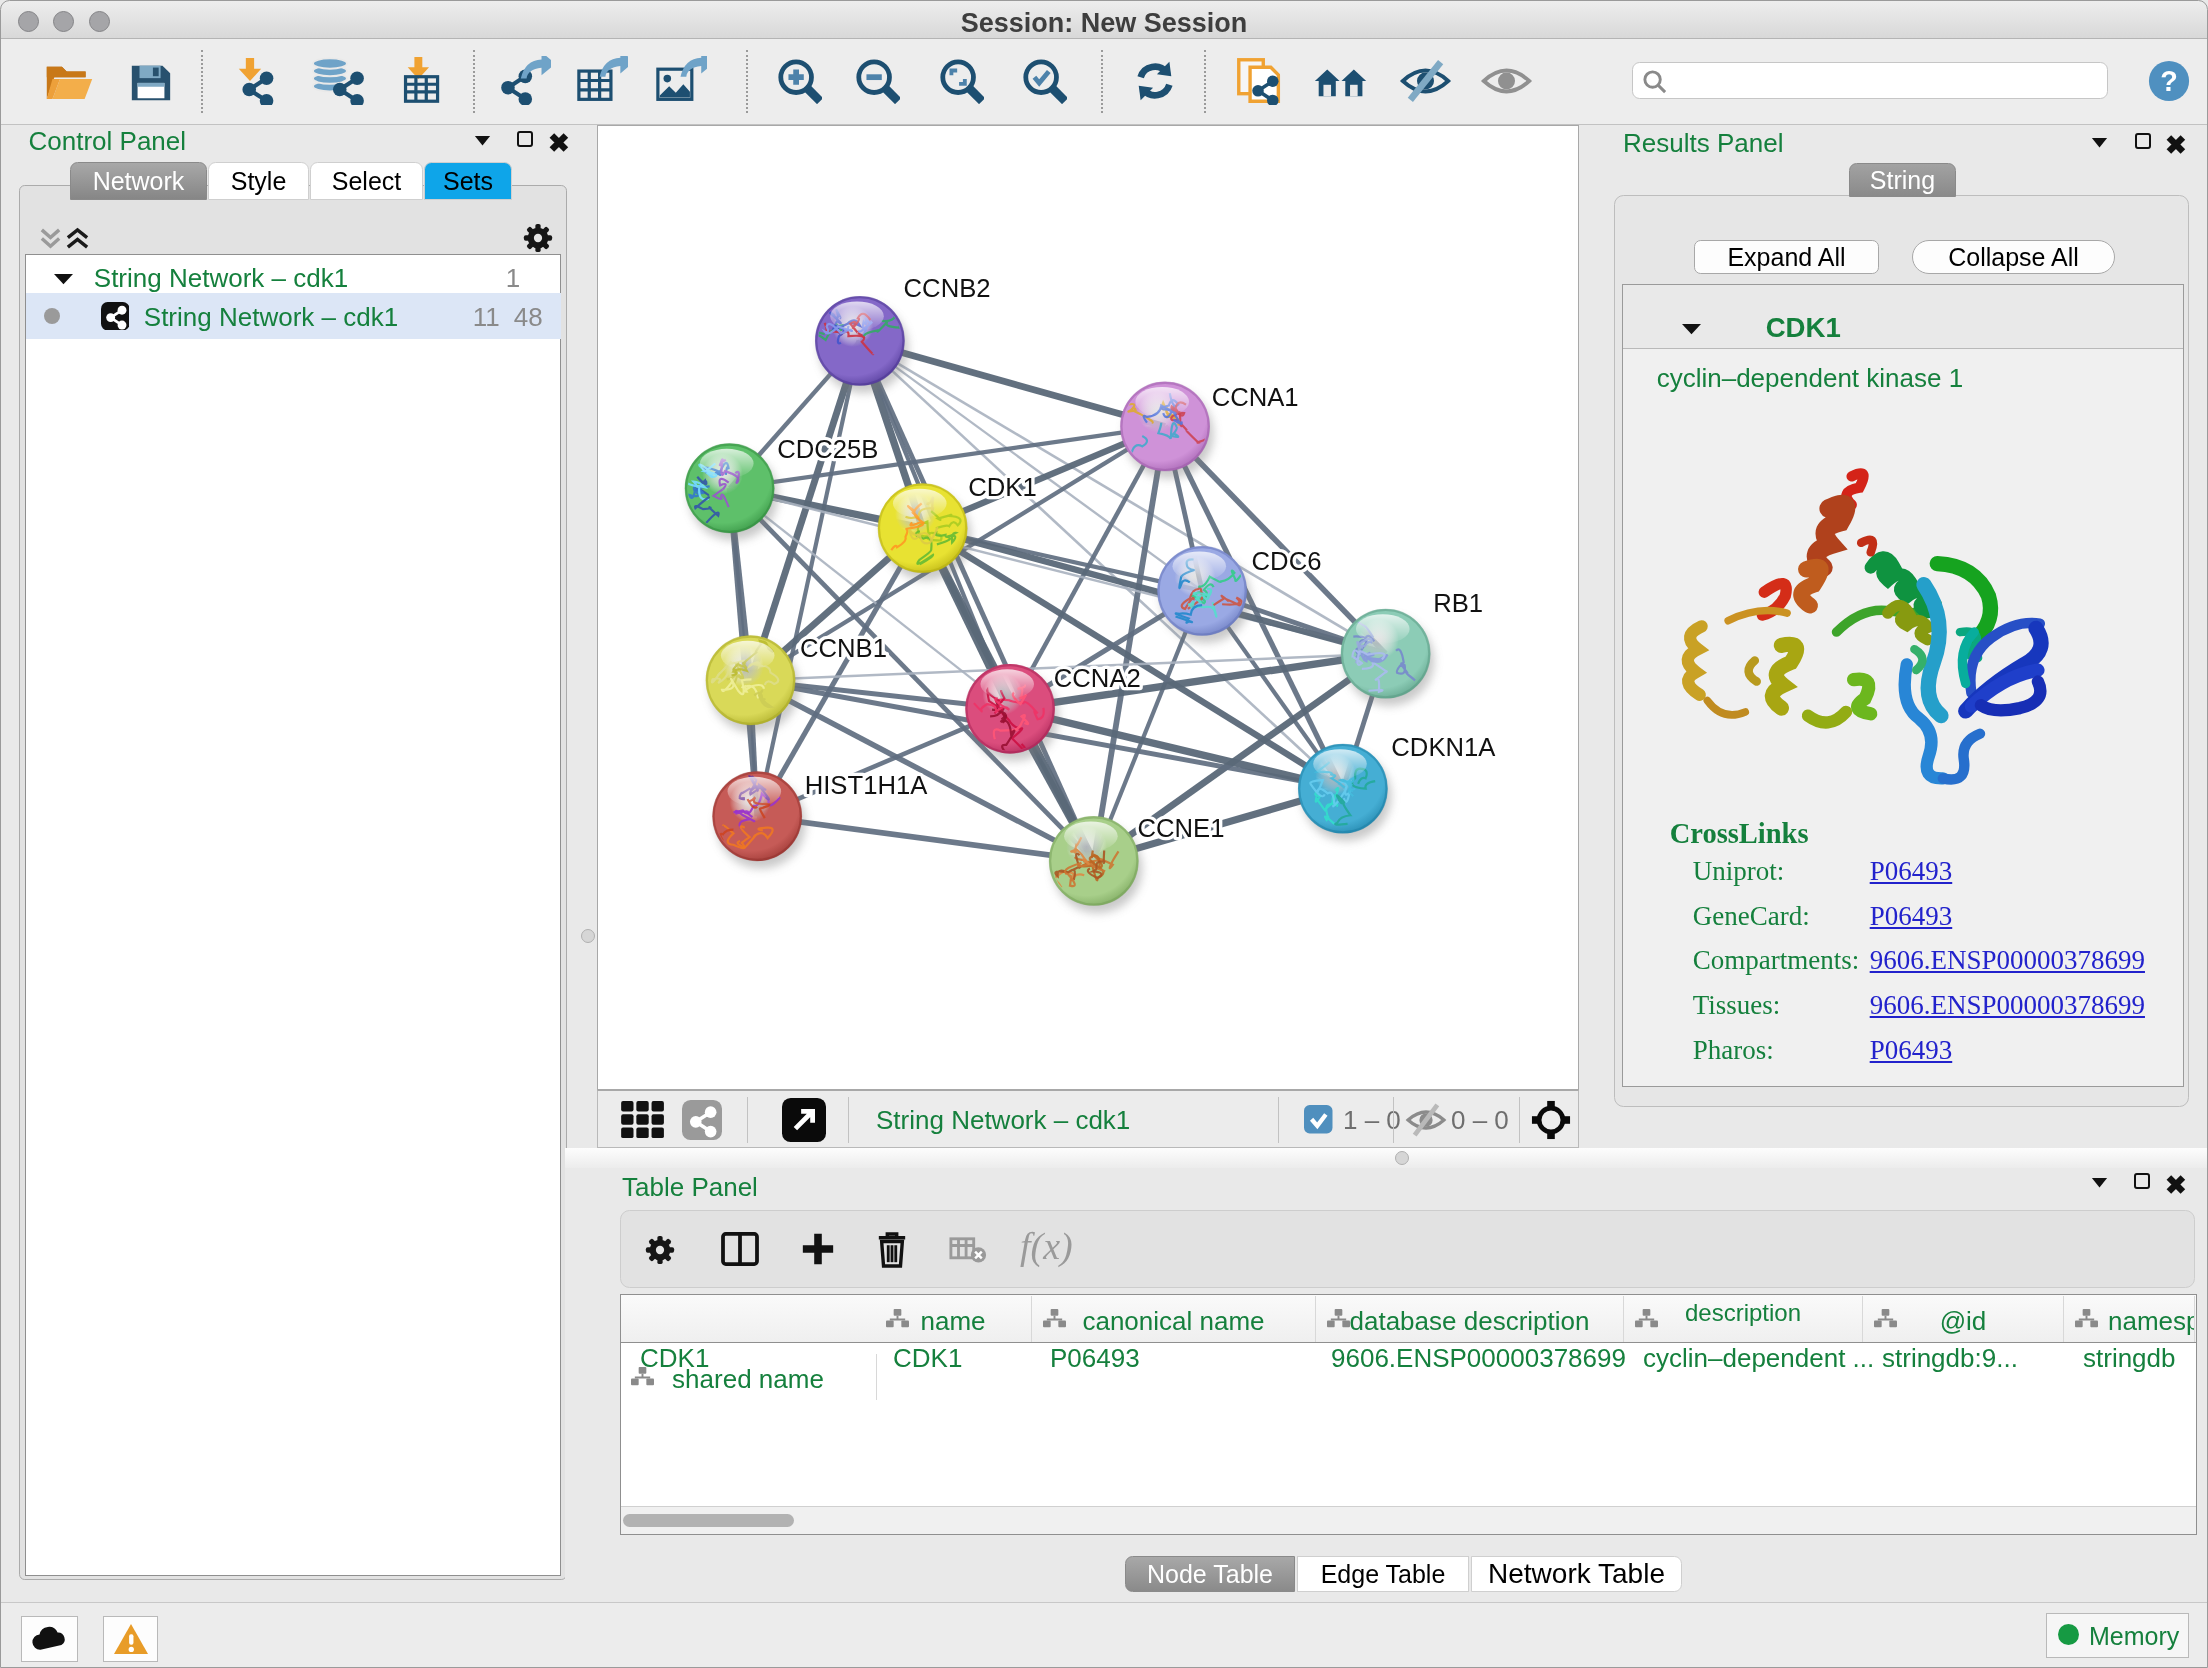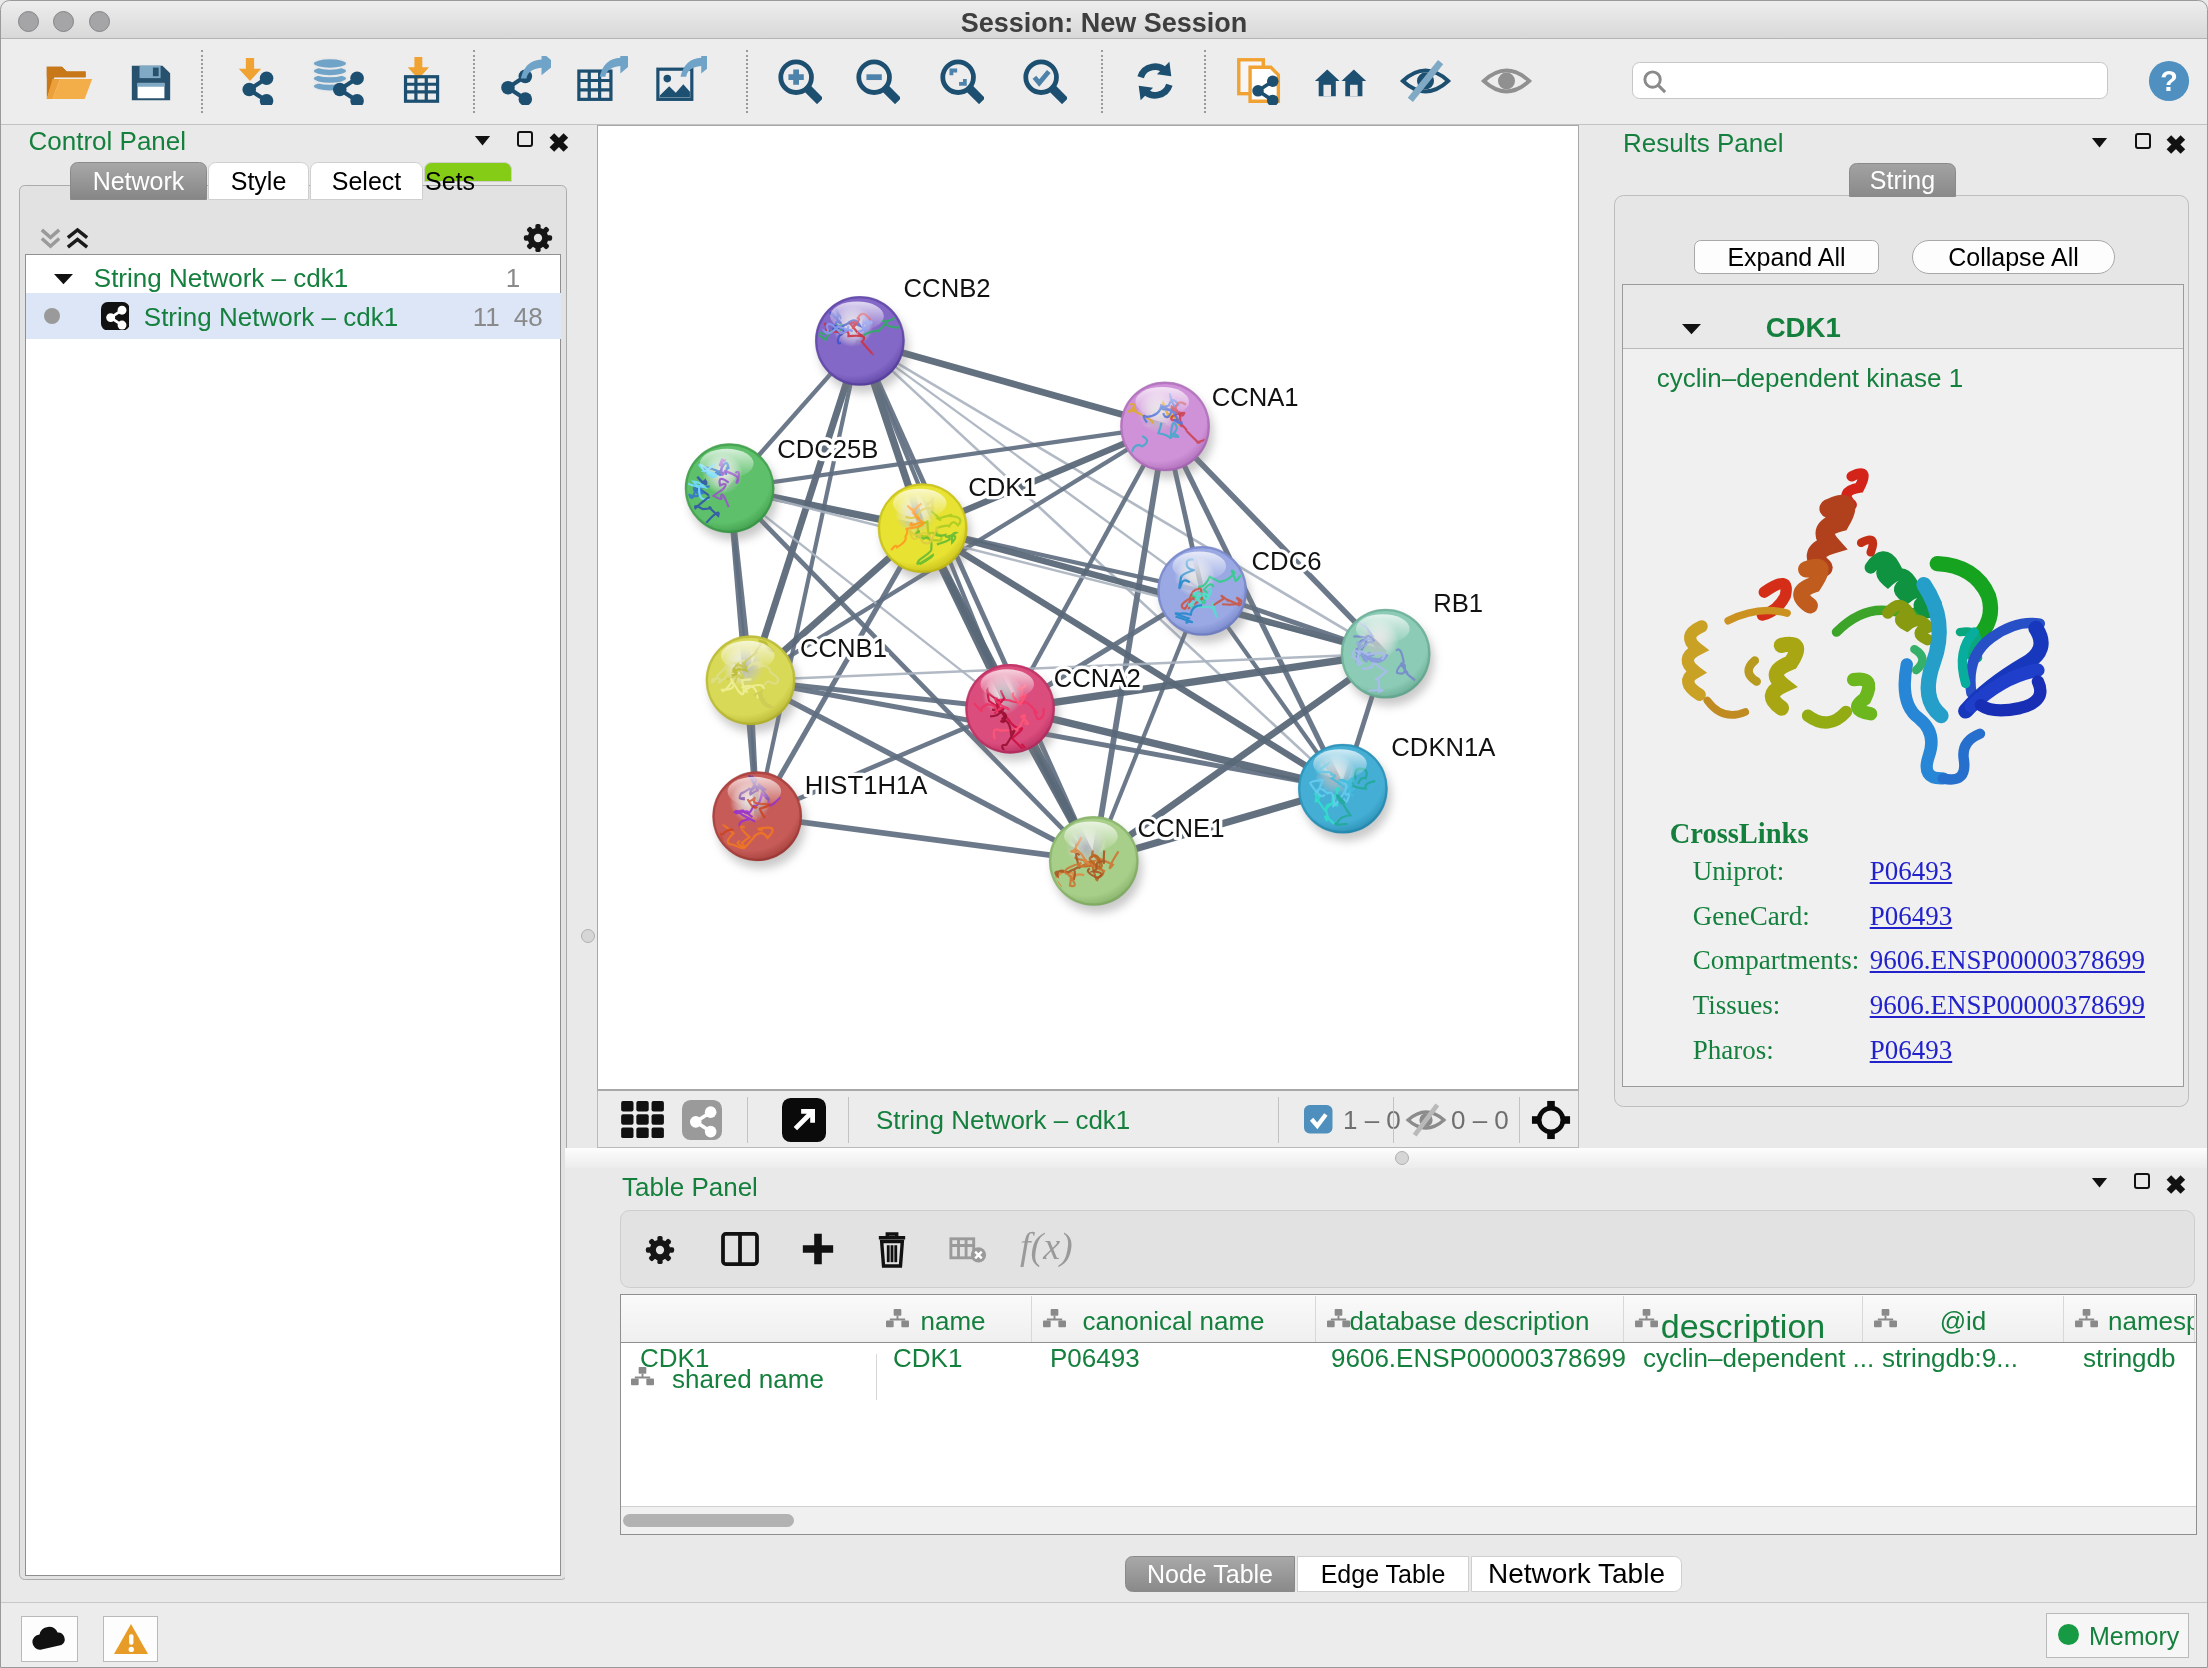--- a/index.html
+++ b/index.html
@@ -164,21 +164,21 @@
 <div class="abs" style="left:0;top:126px;width:564px;height:1475px;background:#e9e9e9">
     <div class="abs txt" style="left:28.5px;top:0px;font-size:26px">Control Panel</div>
     <div style="position:absolute;left:473px;top:7.6px;width:19px;height:13.3px"><svg width="19" height="13.3" viewBox="0 0 20 14">
         <path d="M2 2 h16 l-8 10 z" fill="#111"></path>
       </svg></div>
     <div style="position:absolute;left:517px;top:4.8px;width:16px;height:16px;border:2.5px solid #111;border-radius:2.9px"></div>
     <div style="position:absolute;left:548px;top:1.9px;font-weight:bold;font-size:26px;color:#111">✖</div>
     <div class="abs" style="left:70px;top:36px;width:137px;height:38px;background:linear-gradient(#a8a8a8,#868686);border:1px solid #8a8a8a;border-radius:7.6px 7.6px 0 0;color:#fff;font-size:25px;text-align:center;line-height:36px;z-index:3">Network</div>
     <div class="abs" style="left:208px;top:36px;width:101px;height:38px;background:#fff;border:1px solid #cfcfcf;border-radius:7.6px 7.6px 0 0;font-size:25px;text-align:center;line-height:36px;z-index:3">Style</div>
     <div class="abs" style="left:310px;top:36px;width:113px;height:38px;background:#fff;border:1px solid #cfcfcf;border-radius:7.6px 7.6px 0 0;font-size:25px;text-align:center;line-height:36px;z-index:3">Select</div>
-    <div class="abs" style="left:424px;top:36px;width:88px;height:20px;background:#84cc16;border:1px solid #cfcfcf;border-radius:7.6px 7.6px 0 0;font-size:25px;line-height:36px;z-index:3">Sets</div>
+    <div class="abs" style="left:424px;top:36px;width:88px;height:38px;background:#0ea5e9;border:1px solid #cfcfcf;border-radius:7.6px 7.6px 0 0;font-size:25px;text-align:center;line-height:36px;z-index:3">Sets</div>
     <div class="abs" style="left:19px;top:59px;width:548px;height:1395px;background:#e2e2e2;border:1px solid #ababab;border-radius:5.7px">
       <div class="abs" style="left:18px;top:40px"><svg width="25" height="25" viewBox="0 0 26 26">
           <g fill="none" stroke="#9a9a9a" stroke-width="3.6">
             <path d="M4 4 l9 8 l9 -8"></path>
             <path d="M4 13 l9 8 l9 -8"></path>
           </g>
         </svg></div>
       <div class="abs" style="left:44px;top:40px"><svg width="27" height="25" viewBox="0 0 28 26">
           <g fill="none" stroke="#1a1a1a" stroke-width="3.6">
             <path d="M4 12 l10 -8 l10 8"></path>
@@ -815,21 +815,21 @@
   </div>
 <div class="abs" style="left:1624px;top:1296px;width:239px;height:46px;border-right:1.9px solid #d8d8d8;overflow:hidden">
     <div class="abs" style="left:9.5px;top:11.4px"><svg width="25" height="23" viewBox="0 0 26 24">
         <g fill="#8a8a8a">
           <rect x="9" y="2" width="8" height="7" rx="1"></rect>
           <rect x="1" y="14" width="8" height="7" rx="1"></rect>
           <rect x="17" y="14" width="8" height="7" rx="1"></rect>
           <path d="M12 9 h2 v3 h7 v2 h-16 v-2 h7 z"></path>
         </g>
       </svg></div>
-    <div class="abs txt" style="left:0;top:11px;width:100%;text-align:center;font-size:34px">description</div>
+    <div class="abs txt" style="left:0;top:3px;width:100%;text-align:center;font-size:24px">description</div>
   </div>
 <div class="abs" style="left:1863px;top:1296px;width:201px;height:46px;border-right:1.9px solid #d8d8d8;overflow:hidden">
     <div class="abs" style="left:9.5px;top:11.4px"><svg width="25" height="23" viewBox="0 0 26 24">
         <g fill="#8a8a8a">
           <rect x="9" y="2" width="8" height="7" rx="1"></rect>
           <rect x="1" y="14" width="8" height="7" rx="1"></rect>
           <rect x="17" y="14" width="8" height="7" rx="1"></rect>
           <path d="M12 9 h2 v3 h7 v2 h-16 v-2 h7 z"></path>
         </g>
       </svg></div>

